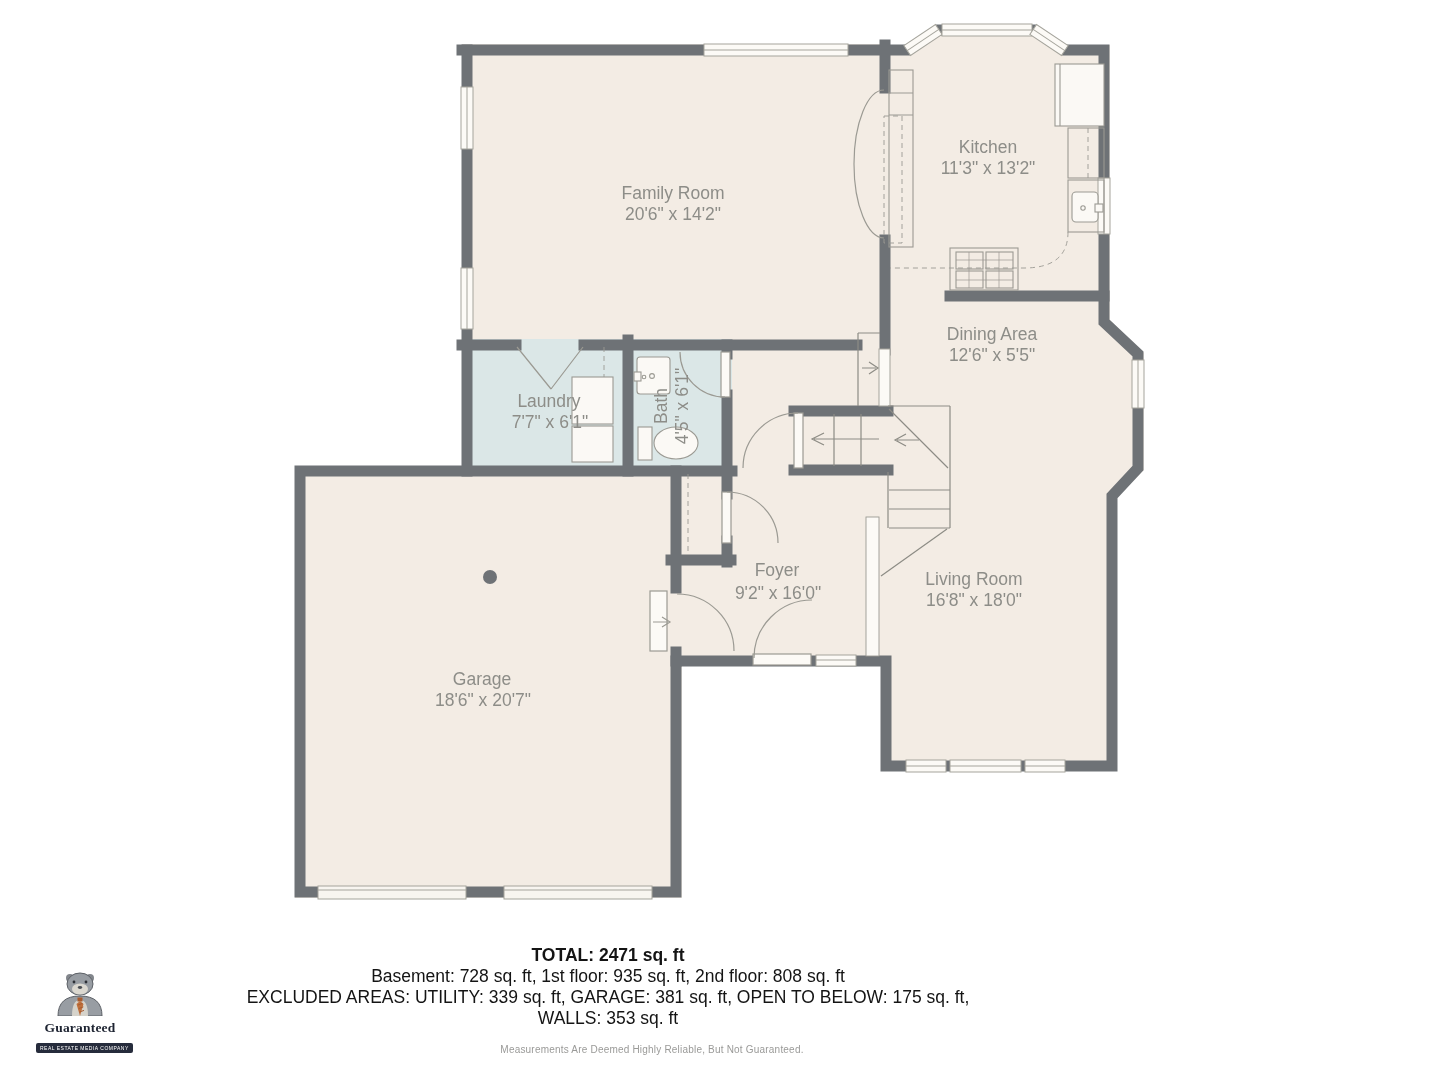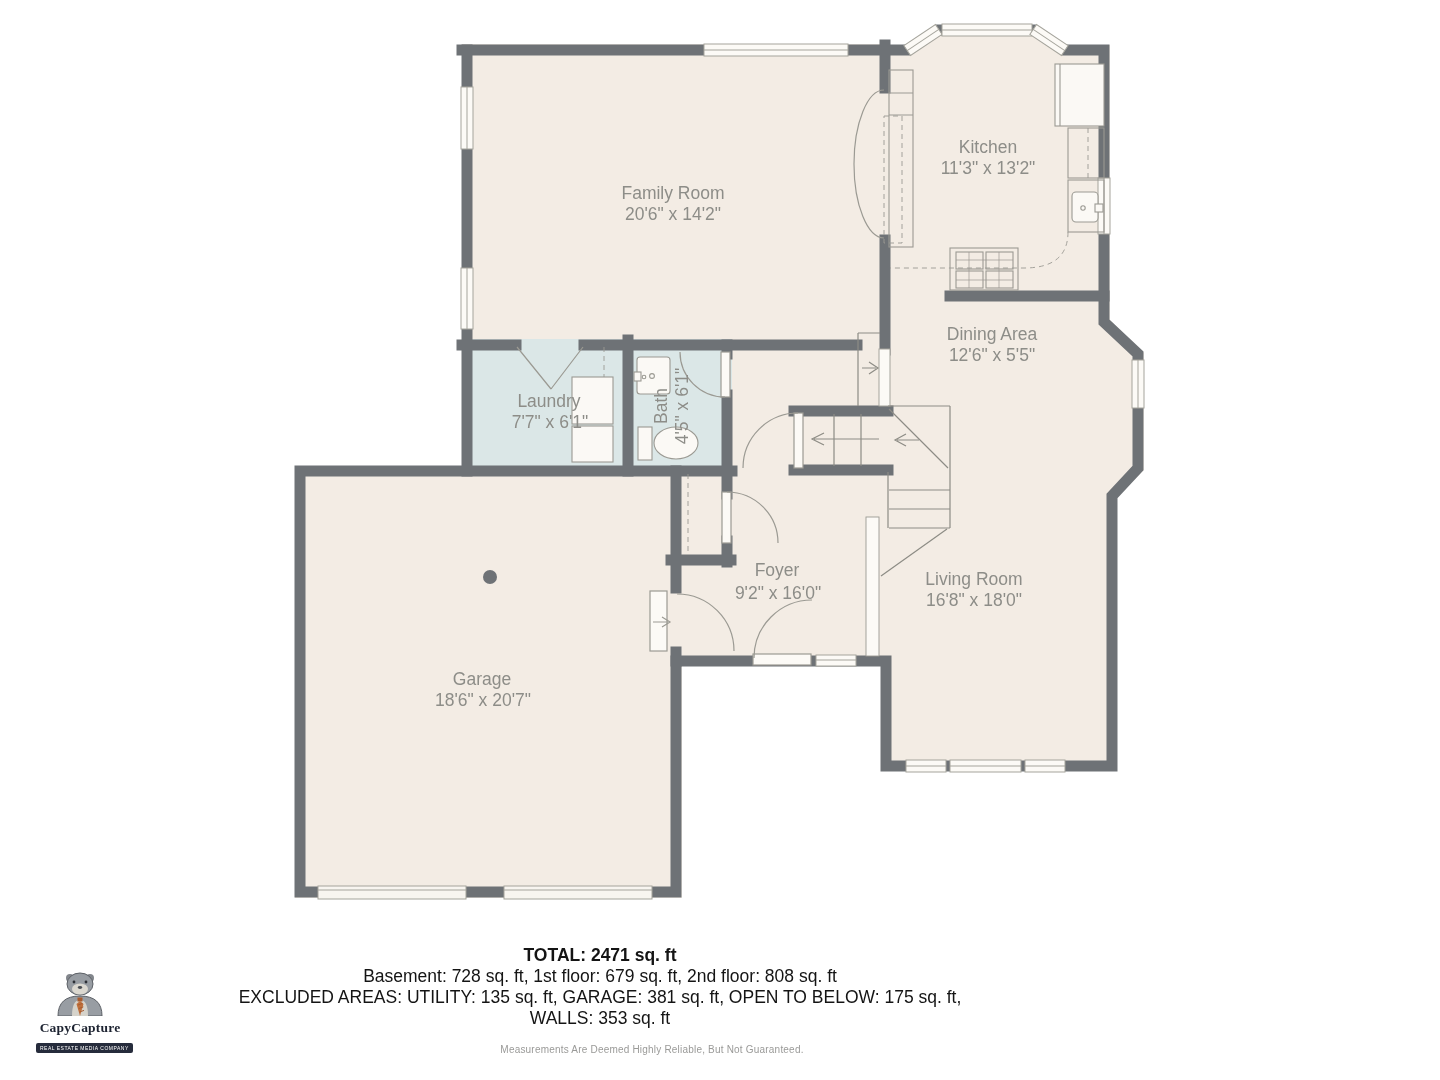--- a/index.html
+++ b/index.html
@@ -8,20 +8,21 @@
     background:#ffffff;font-family:"Liberation Sans", sans-serif;
   }
   #plan-svg{position:absolute;left:0;top:0;}
   .room-label{
     font-family:"Liberation Sans", sans-serif;
     font-size:17.5px;fill:#8d8d88;text-anchor:middle;
   }
   #summary{
     position:absolute;left:0;top:945px;width:1200px;text-align:center;
     color:#141414;
+    padding-left:8px;
   }
   #summary .total{font-size:17.5px;font-weight:bold;line-height:21px;}
   #summary .line{font-size:17.5px;line-height:21px;}
   #disclaimer{
     position:absolute;left:0;top:1044px;width:1304px;text-align:center;
     font-size:10px;color:#9a9a98;letter-spacing:.2px;
   }
   #logo{
     position:absolute;left:36px;top:970px;width:88px;text-align:center;
   }
@@ -243,37 +244,37 @@
     <text class="room-label" x="974" y="585">Living Room</text>
     <text class="room-label" x="974" y="606">16'8" x 18'0"</text>
 
     <text class="room-label" x="482" y="685">Garage</text>
     <text class="room-label" x="483" y="706">18'6" x 20'7"</text>
   </g>
 </svg>
 
 <div id="summary">
   <div class="total">TOTAL: 2471 sq. ft</div>
-  <div class="line">Basement: 728 sq. ft, 1st floor: 679 sq. ft, 2nd floor: 808 sq. ft</div>
-  <div class="line">EXCLUDED AREAS: UTILITY: 135 sq. ft, GARAGE: 381 sq. ft, OPEN TO BELOW: 175 sq. ft,</div>
+  <div class="line">Basement: 728 sq. ft, 1st floor: 935 sq. ft, 2nd floor: 808 sq. ft</div>
+  <div class="line">EXCLUDED AREAS: UTILITY: 339 sq. ft, GARAGE: 381 sq. ft, OPEN TO BELOW: 175 sq. ft,</div>
   <div class="line">WALLS: 353 sq. ft</div>
 </div>
 
 <div id="disclaimer">Measurements Are Deemed Highly Reliable, But Not Guaranteed.</div>
 
 <div id="logo">
   <svg width="60" height="46" viewBox="0 0 60 46">
     <circle cx="20" cy="8" r="4" fill="#82868c"></circle>
     <circle cx="40" cy="8" r="4" fill="#82868c"></circle>
     <path d="M 8 46 Q 8 26 30 26 Q 52 26 52 46 Z" fill="#989da3" stroke="#5c6066" stroke-width="1"></path>
     <path d="M 22 46 Q 22 30 30 30 Q 38 30 38 46 Z" fill="#d6d3cb"></path>
     <ellipse cx="30" cy="14" rx="13" ry="11" fill="#989da3" stroke="#5c6066" stroke-width="1"></ellipse>
     <ellipse cx="30" cy="19" rx="8" ry="5.5" fill="#dbd8d0"></ellipse>
     <circle cx="24" cy="12" r="1.4" fill="#2c2f35"></circle>
     <circle cx="36" cy="12" r="1.4" fill="#2c2f35"></circle>
     <ellipse cx="30" cy="17.5" rx="2.2" ry="1.4" fill="#4a4e55"></ellipse>
     <rect x="27.5" y="27.5" width="5" height="4" fill="#a85c30"></rect>
     <polygon points="30,31 26.5,34 30,46 33.5,34" fill="#c0703c"></polygon>
     <path d="M 28 35 L 32.5 33.4 M 28.8 38.5 L 33.3 36.9 M 29.5 42 L 34 40.4" stroke="#a85c30" stroke-width="1" fill="none"></path>
   </svg>
-  <div class="company">CapyCapture</div>
+  <div class="company">Guaranteed</div>
   <div class="tagline">REAL ESTATE MEDIA COMPANY</div>
 </div>
 
 </body></html>

